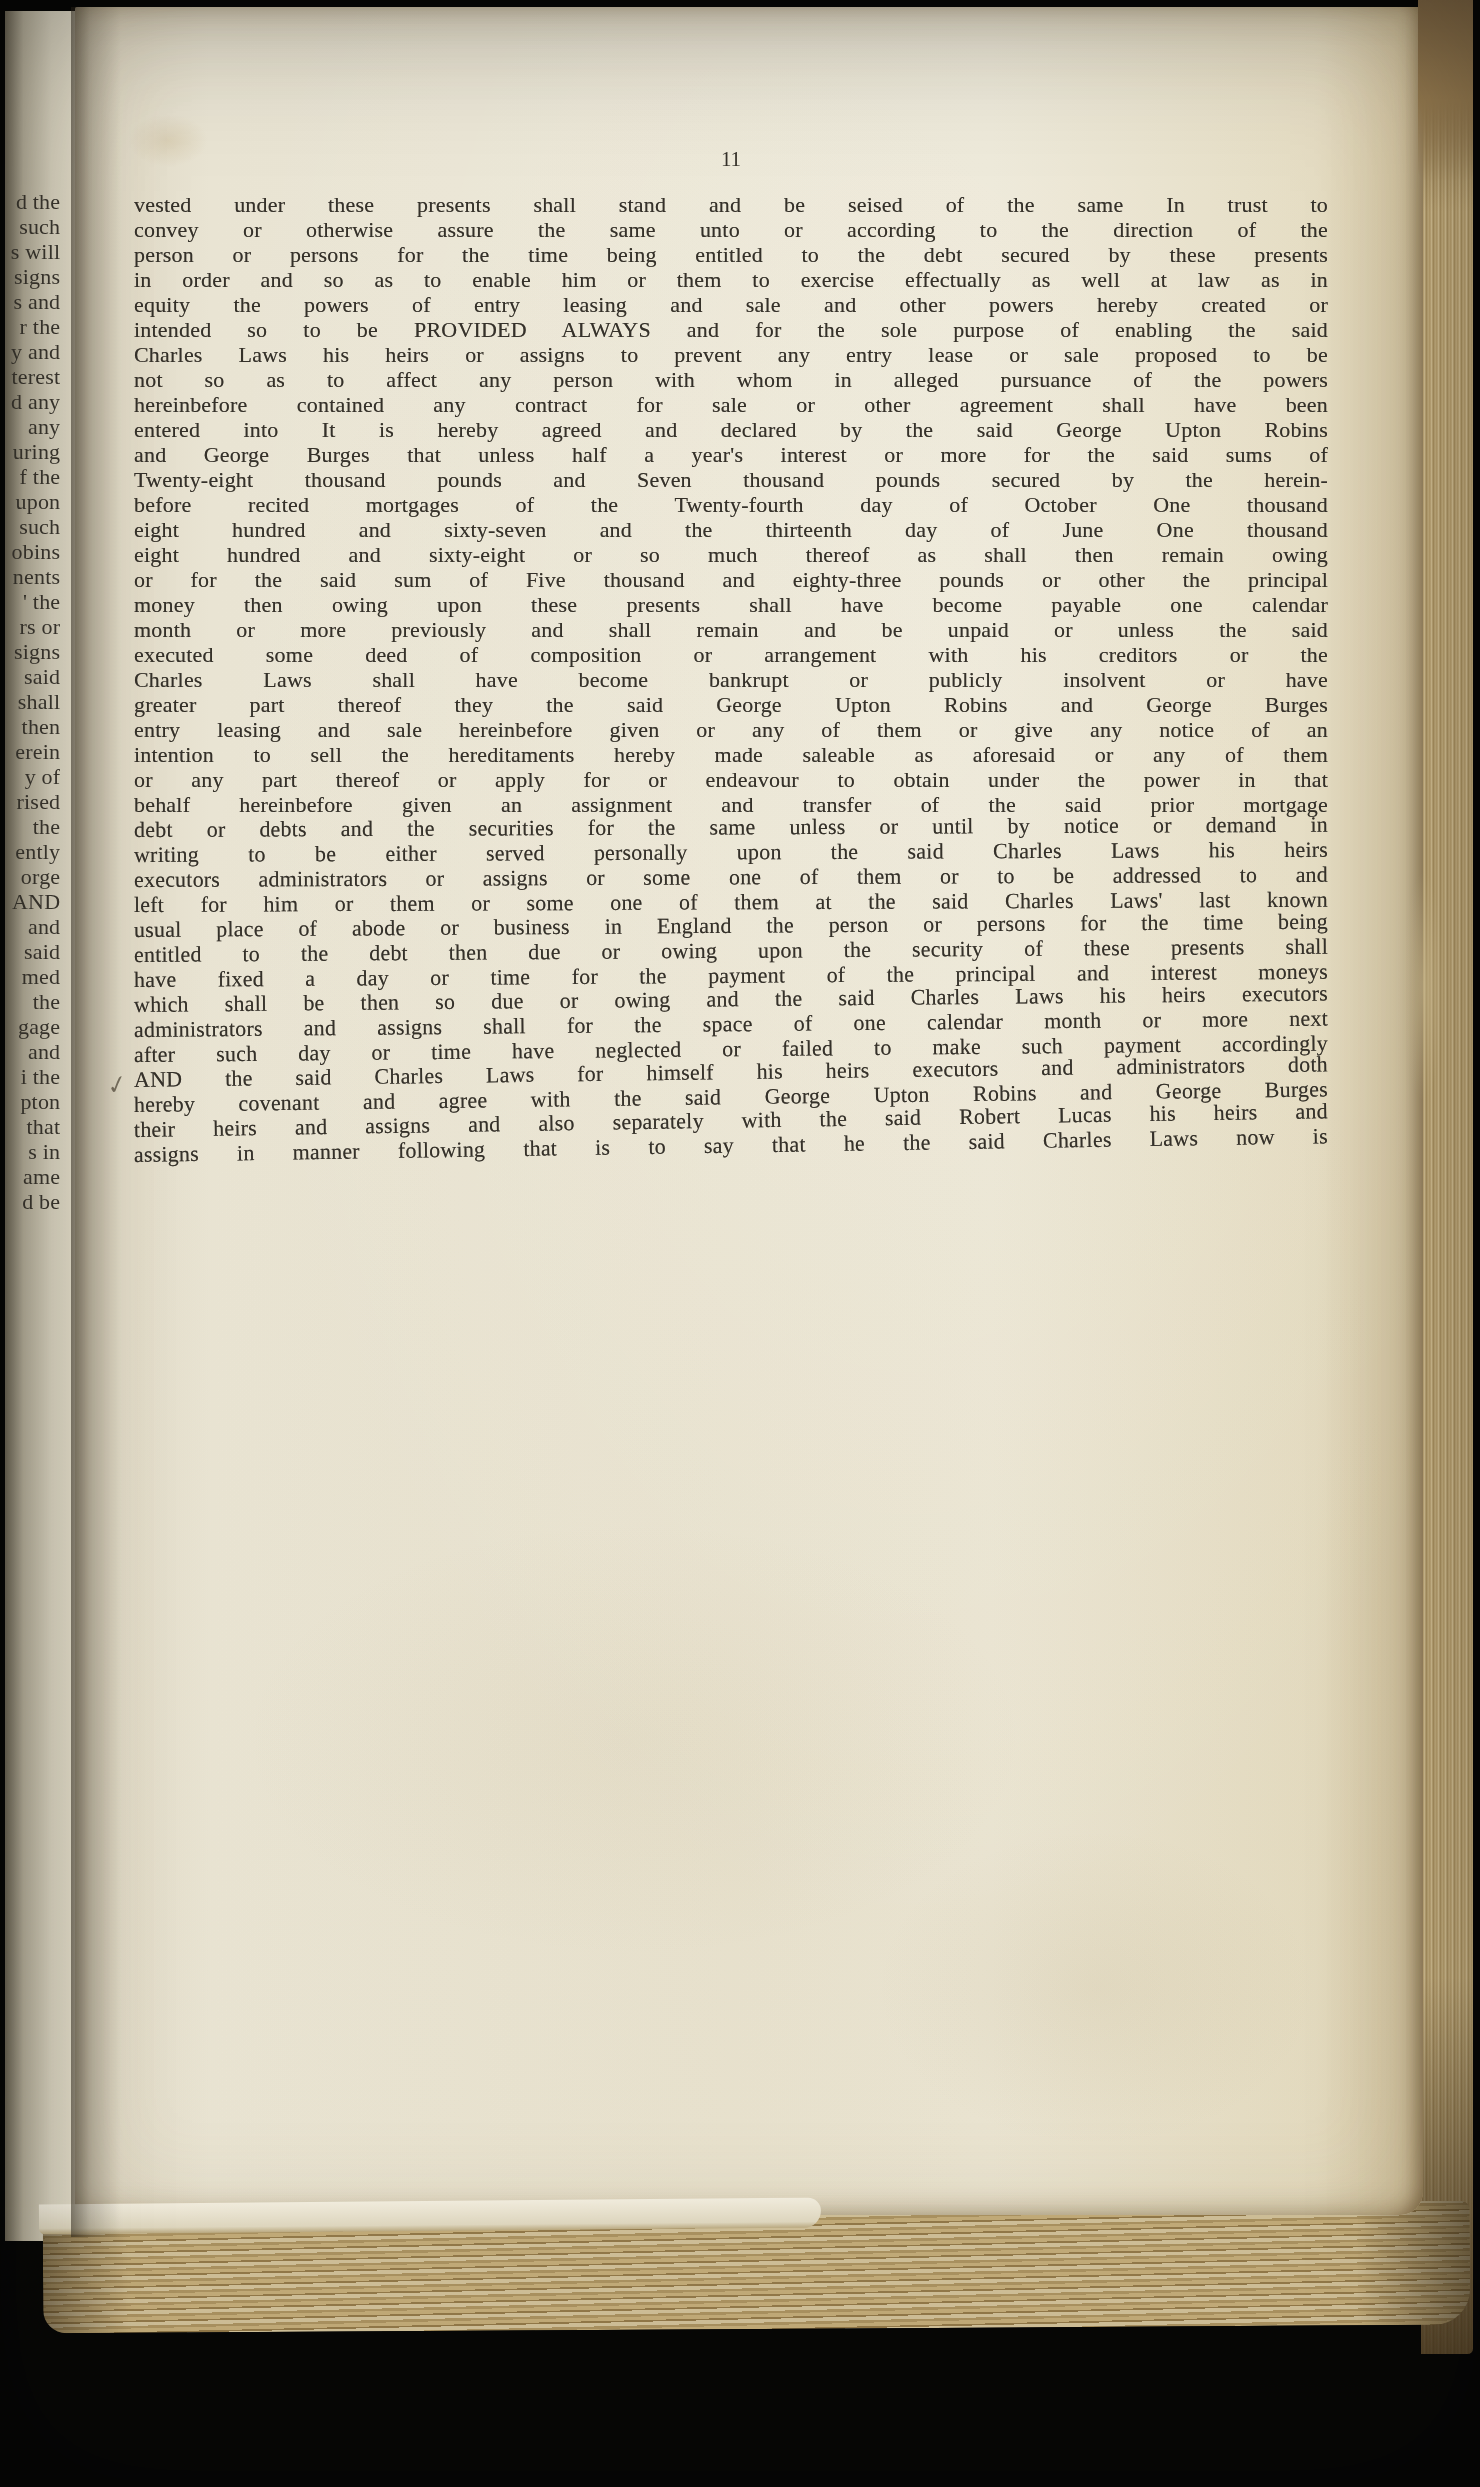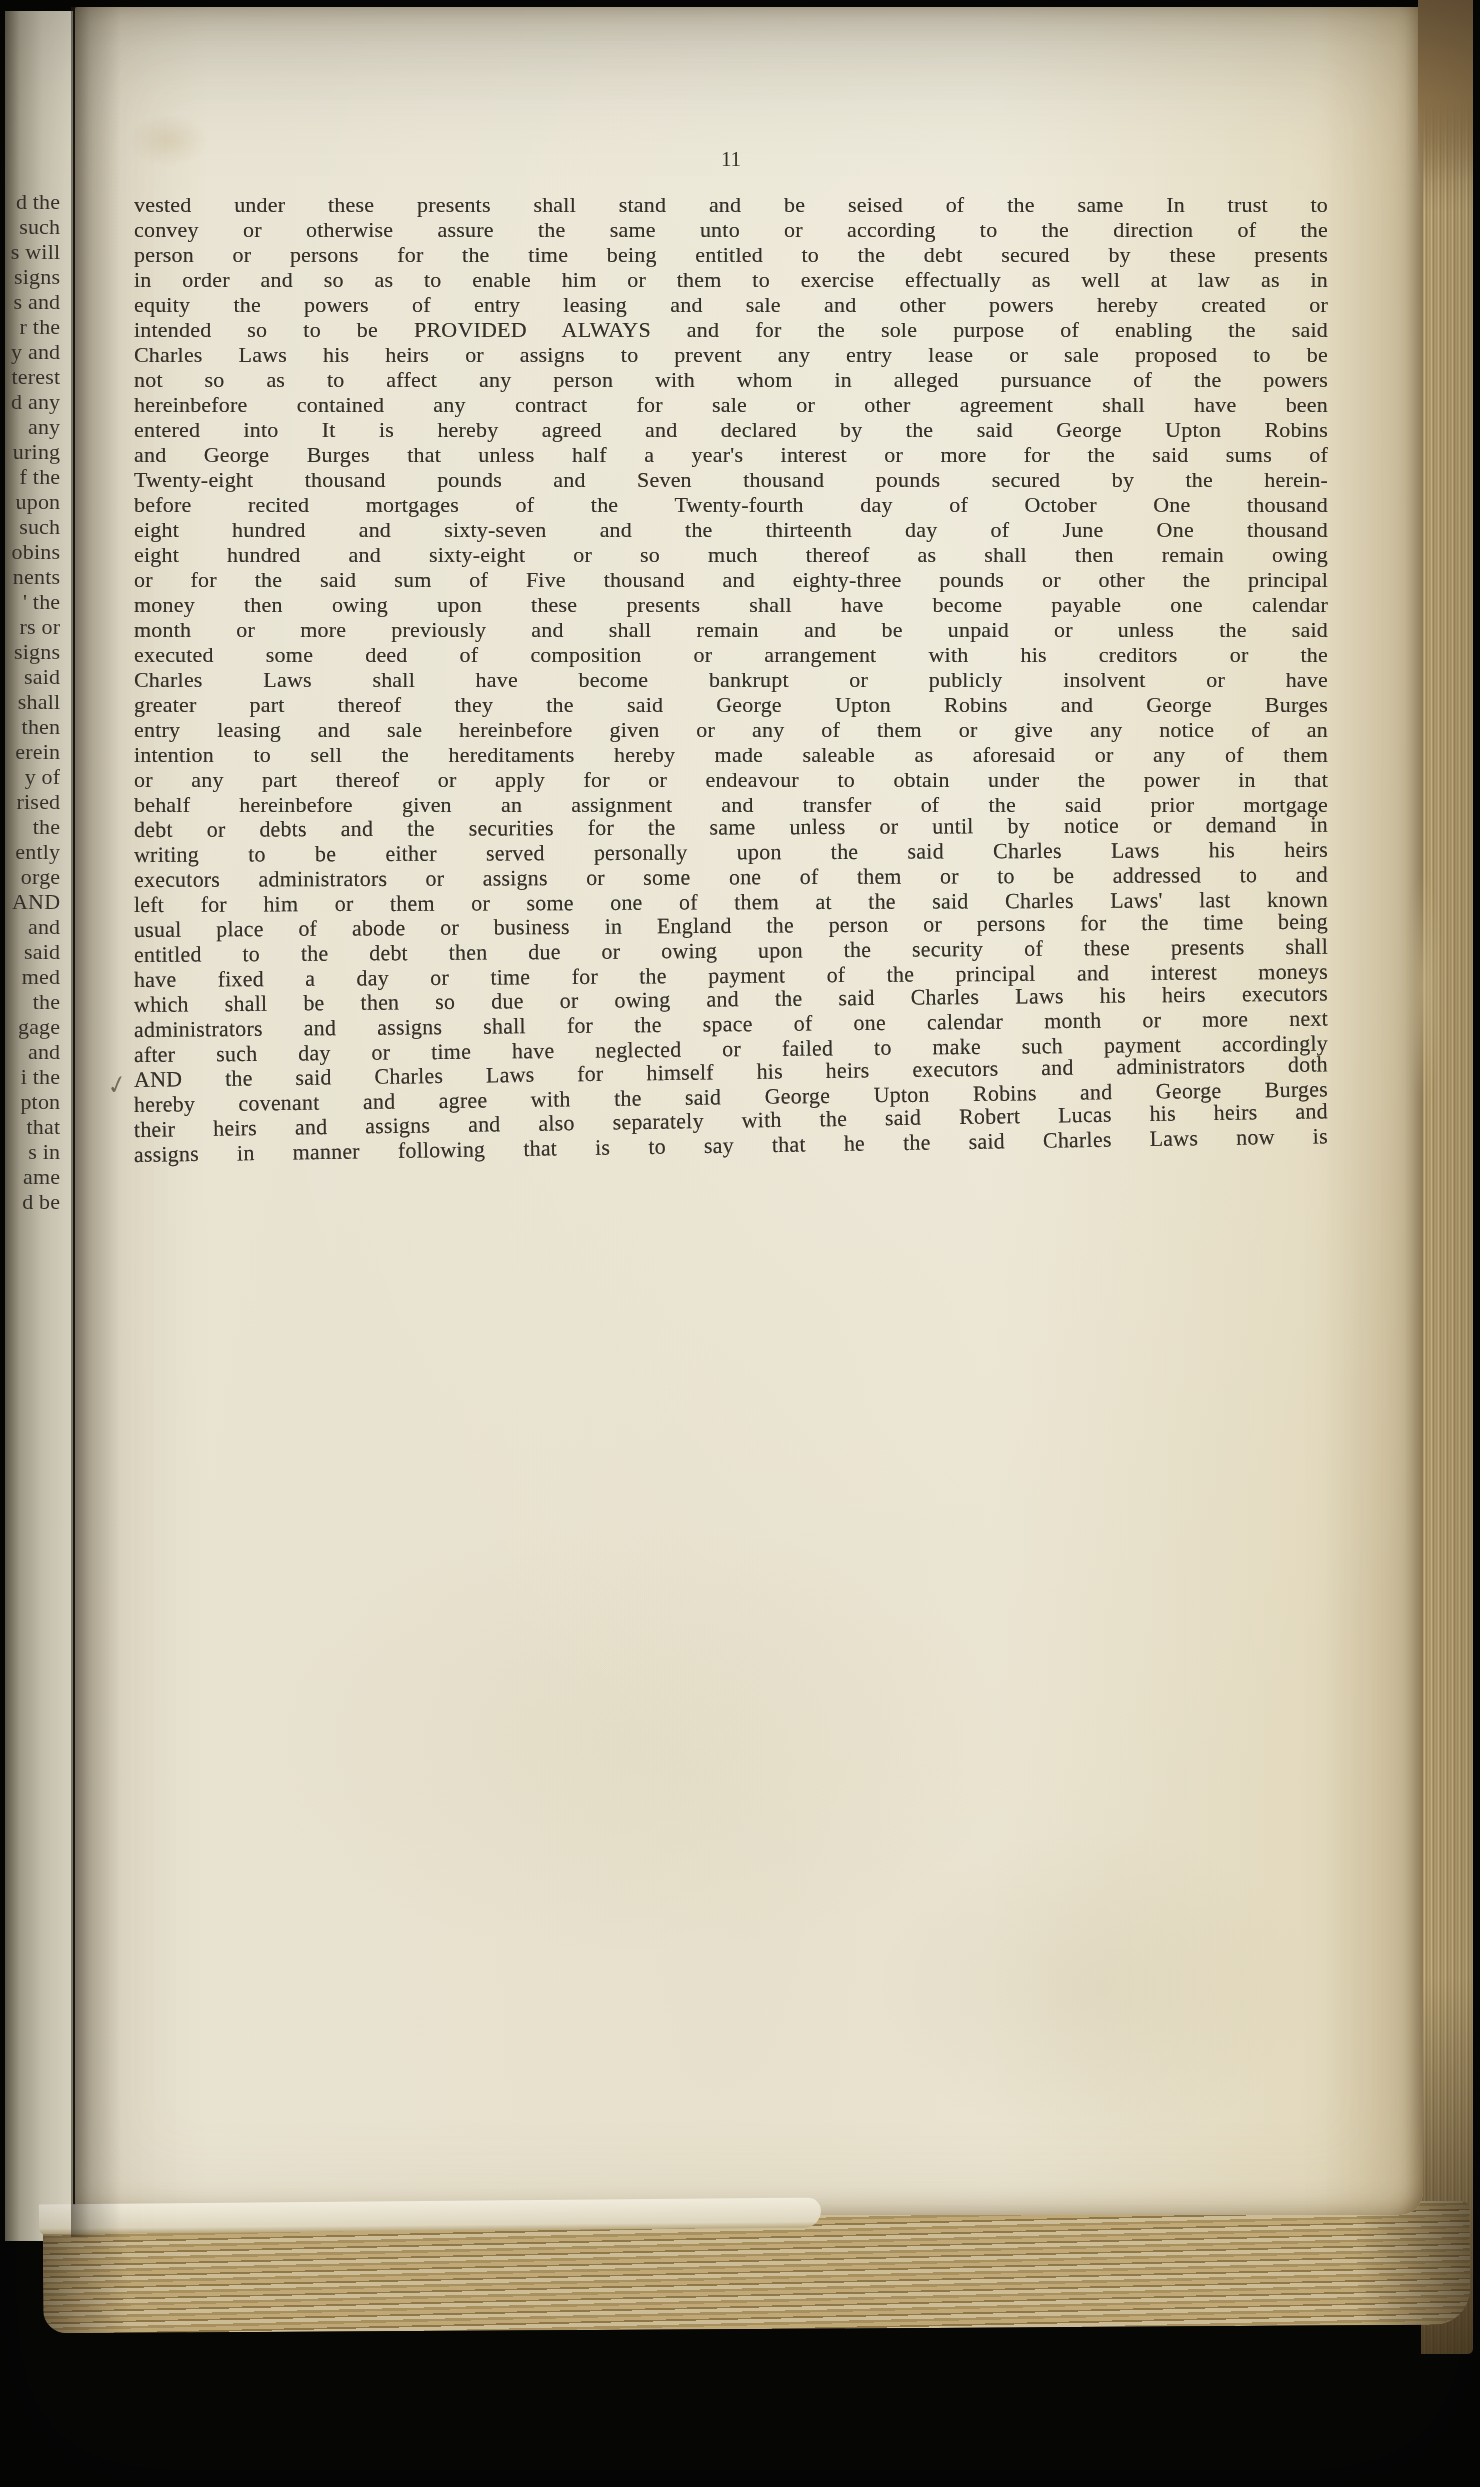--- a/index.html
+++ b/index.html
@@ -18,20 +18,21 @@
   
   .prev-page {
     position: absolute;
     left: 5.3px;
     top: 10.7px;
     width: 68px;
     height: 2230px;
     background: linear-gradient(90deg, #6d6655 0%, #b8b19c 22%, #d9d3bf 55%, #e4decb 100%);
     overflow: hidden;
     z-index: 1;
+    padding-left: 16px;
   }
   .prev-fragments {
     position: absolute;
     left: 0;
     top: 178px;
     width: 55px;
     text-align: right;
     font-size: 22px;
     line-height: 25px;
     color: #3b372f;

